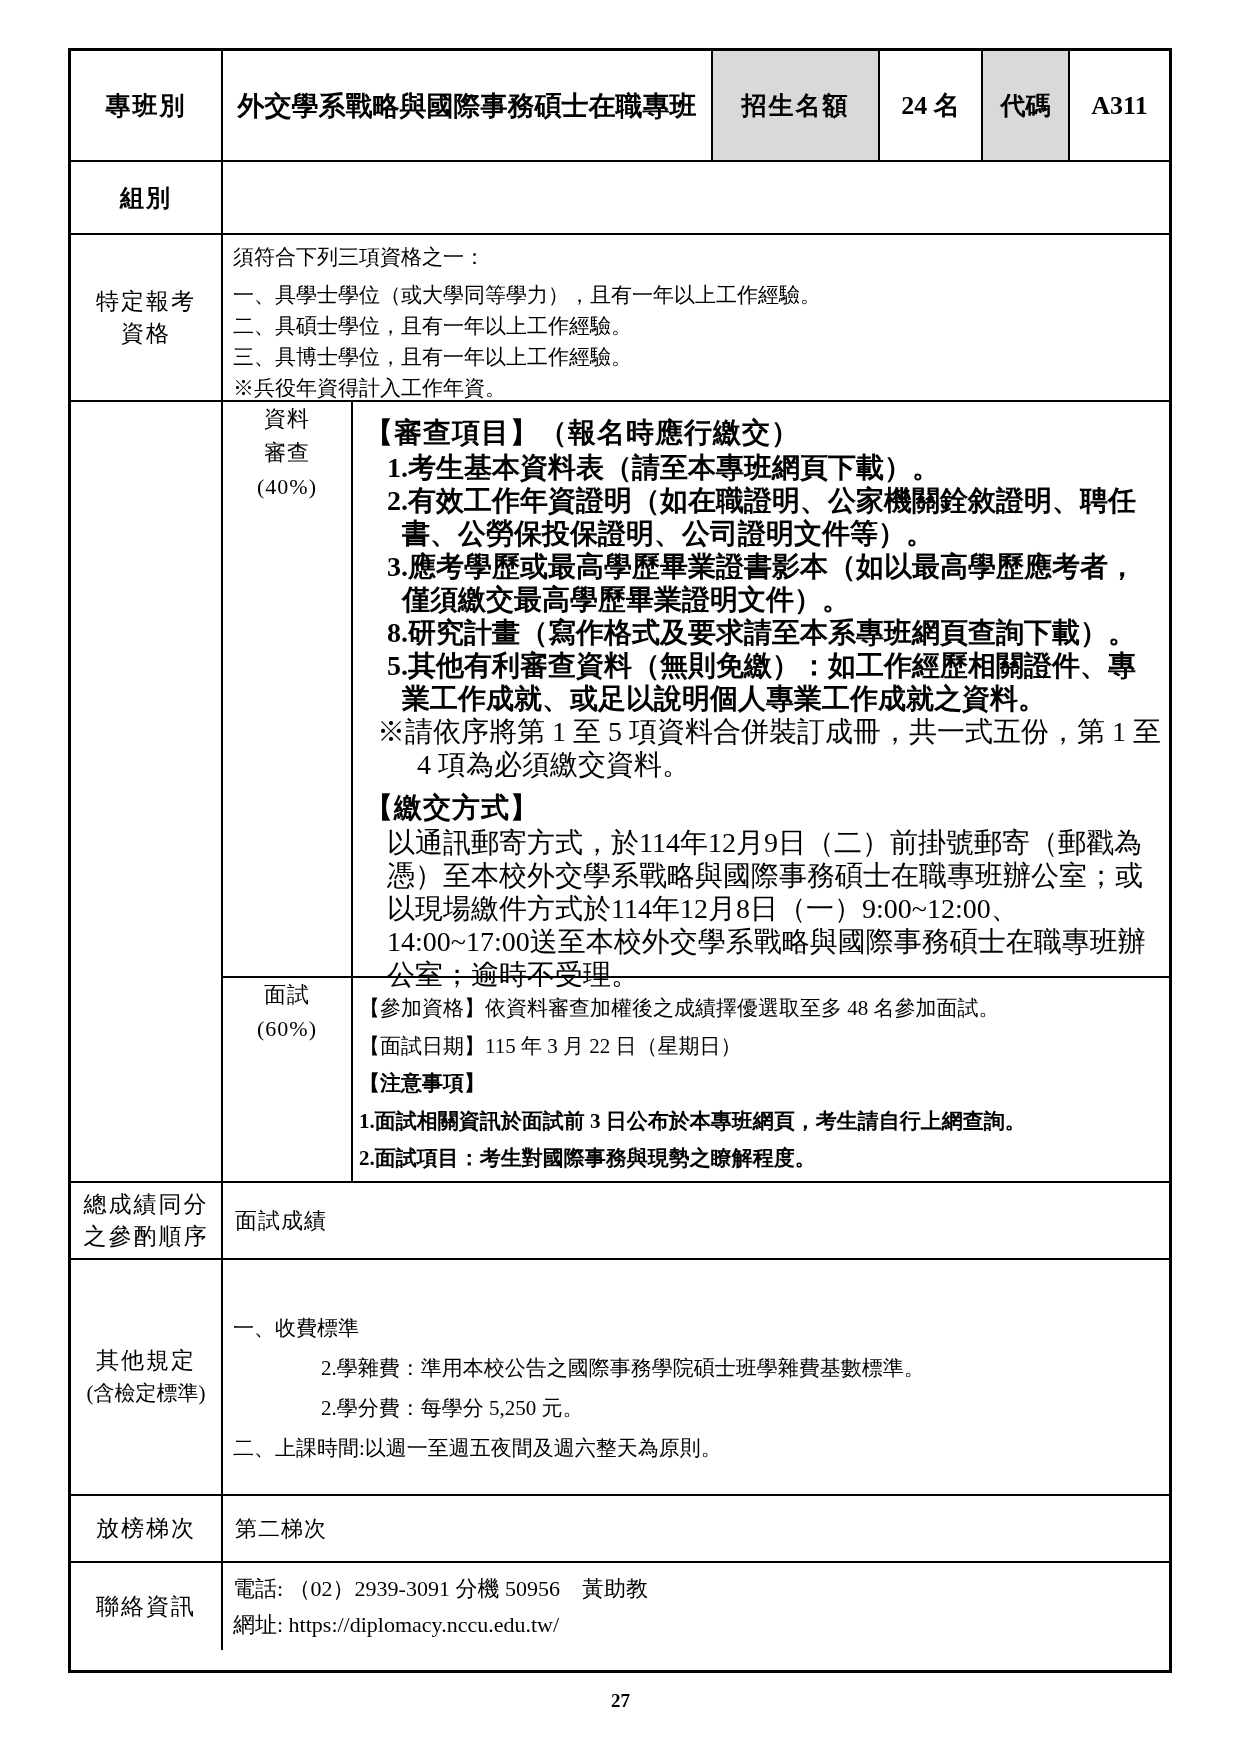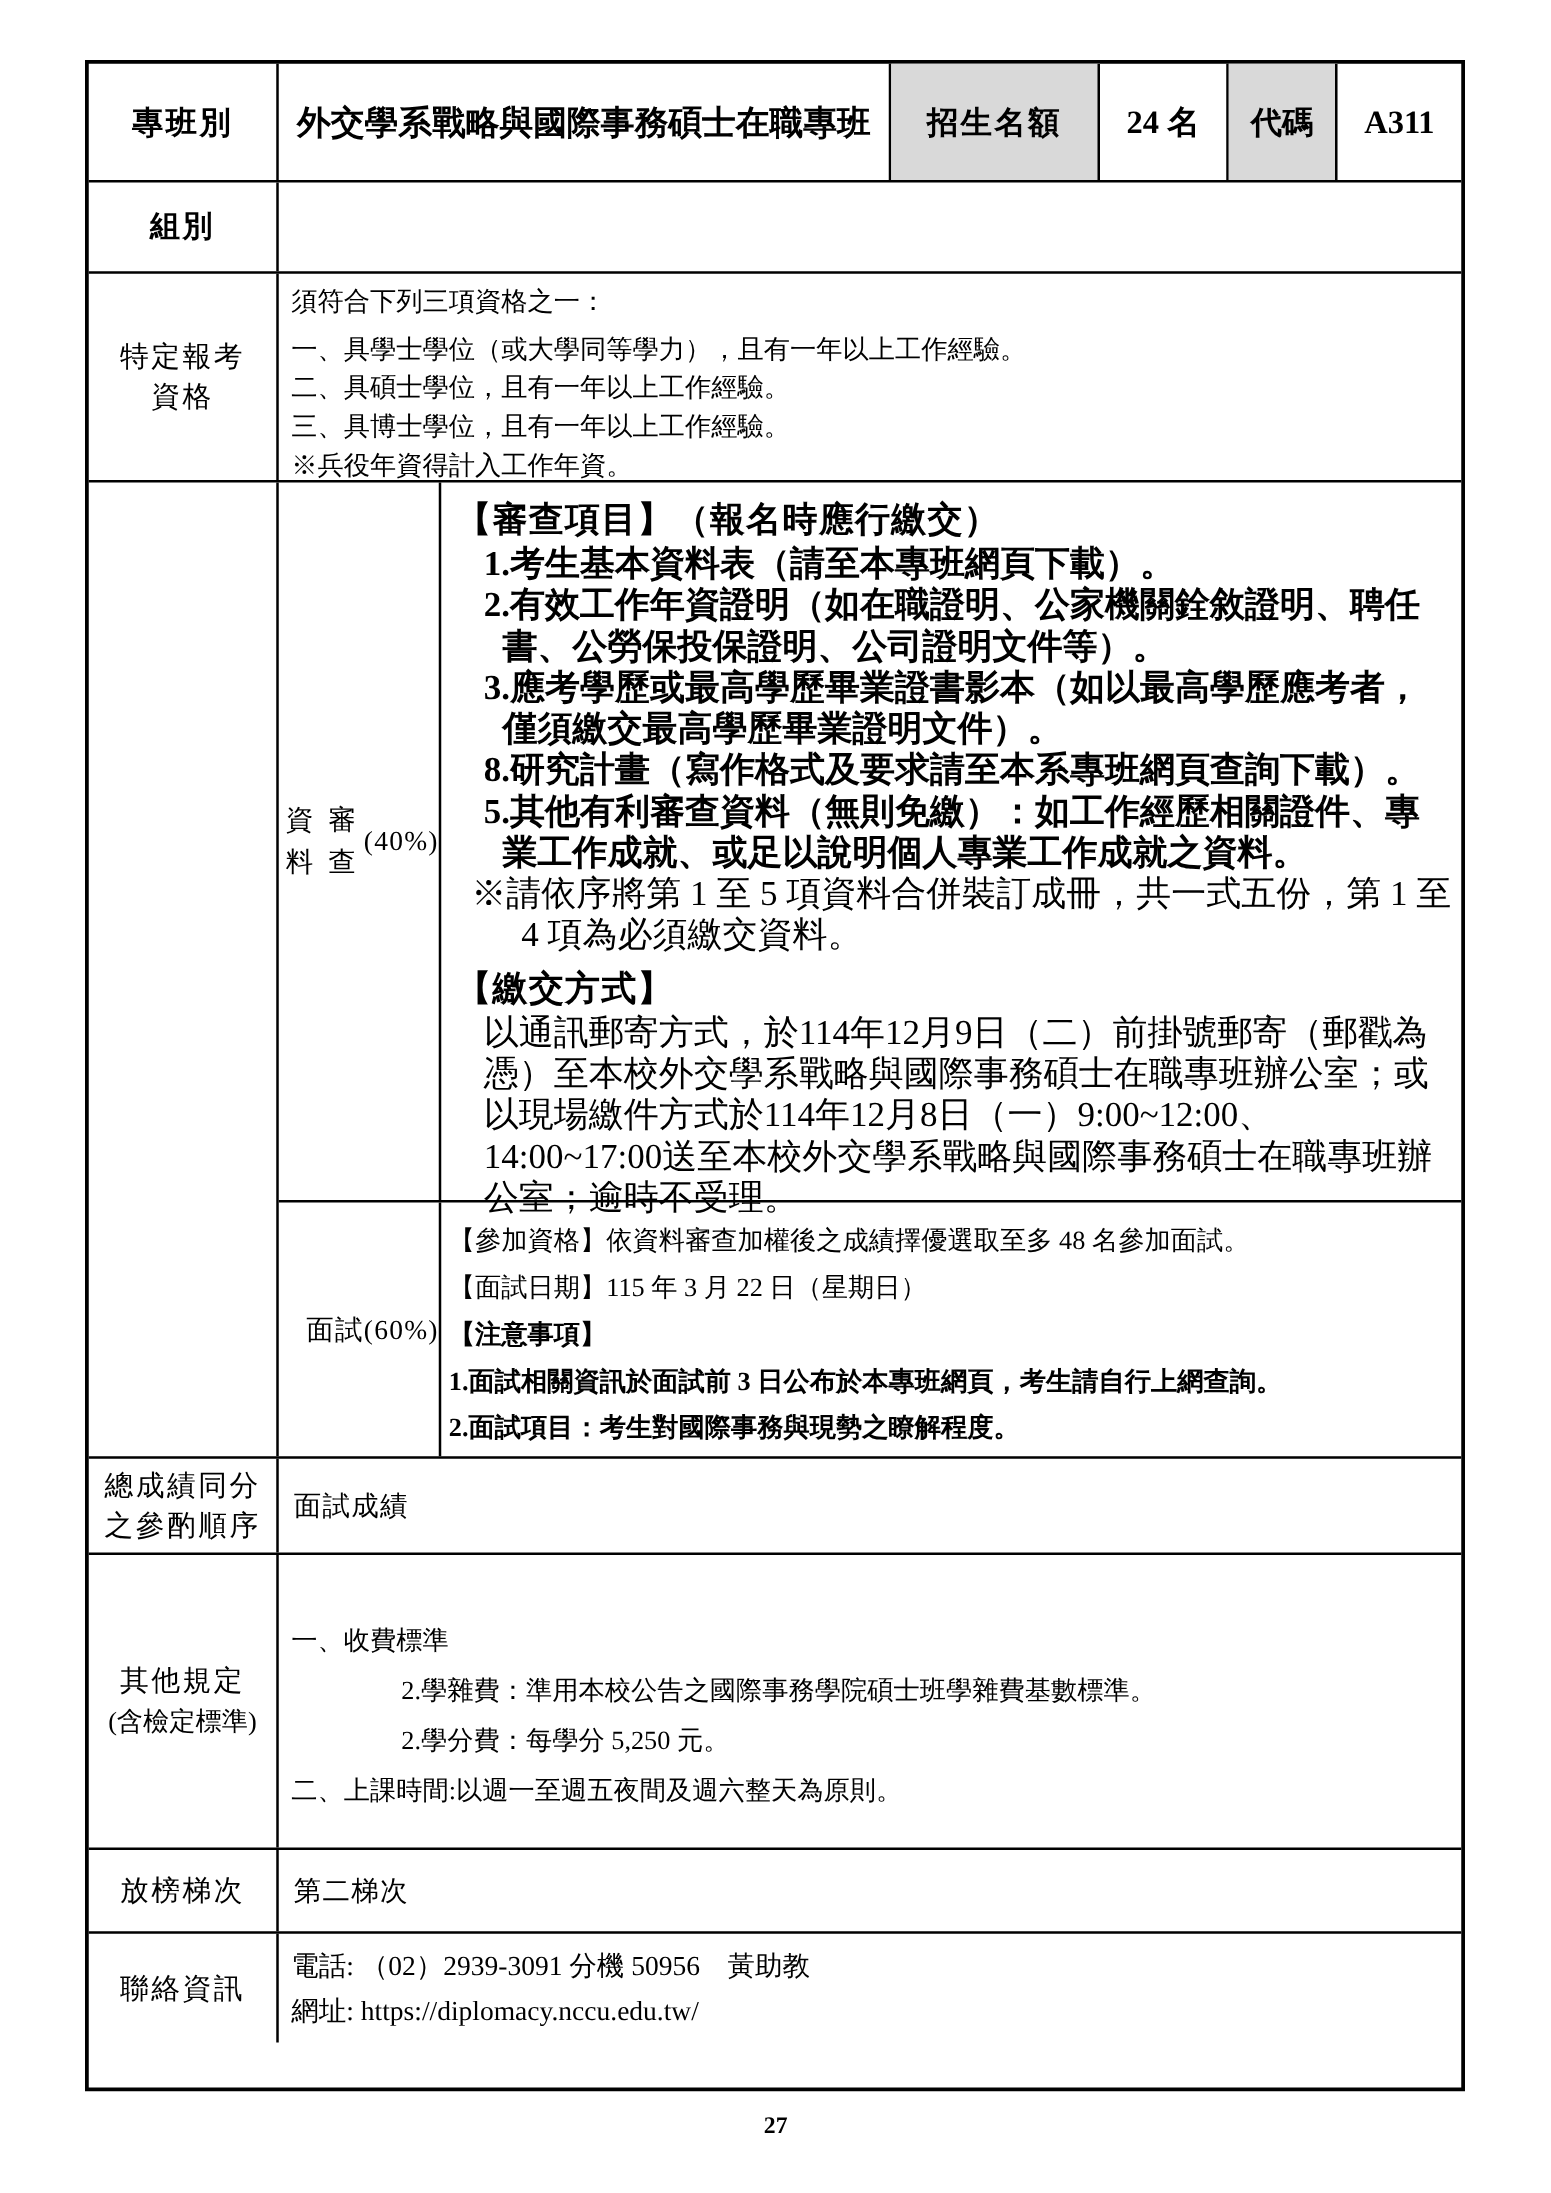--- a/index.html
+++ b/index.html
@@ -25,34 +25,34 @@
   .cell.end { border-right:none; }
   .label-cell {
     width:152px; flex-shrink:0;
     display:flex; flex-direction:column;
     align-items:center; justify-content:center;
     font-size:23px; letter-spacing:2px; text-align:center;
     line-height:32px;
   }
   .mid-cell {
     width:130px; flex-shrink:0;
-    display:flex; flex-direction:row;
-    align-items:center; justify-content:flex-end;
+    display:flex; flex-direction:column;
+    align-items:center; justify-content:flex-start;
     font-size:22px; letter-spacing:1px; text-align:center;
     line-height:34px;
   }
   .content-cell { flex:1; }
   .gray { background:#d9d9d9; }
   .bold { font-weight:bold; }
   .center-cell {
     display:flex; align-items:center; justify-content:center;
     text-align:center;
   }
   
-  .r1 { height:95px; font-weight:bold; }
+  .r1 { height:111px; font-weight:bold; }
   .r1 .c-label   { width:152px; font-size:25px; letter-spacing:2px; }
   .r1 .c-program { width:490px; font-size:27px; letter-spacing:0px; }
   .r1 .c-quota-l { width:167px; font-size:25px; letter-spacing:2px; }
   .r1 .c-quota-v { width:103px; font-size:26px; }
   .r1 .c-code-l  { width:87px;  font-size:25px; }
   .r1 .c-code-v  { flex:1; font-size:26px; }
   
   .r2 { height:73px; }
   .r2 .label-cell { font-weight:bold; font-size:24px; }
   

